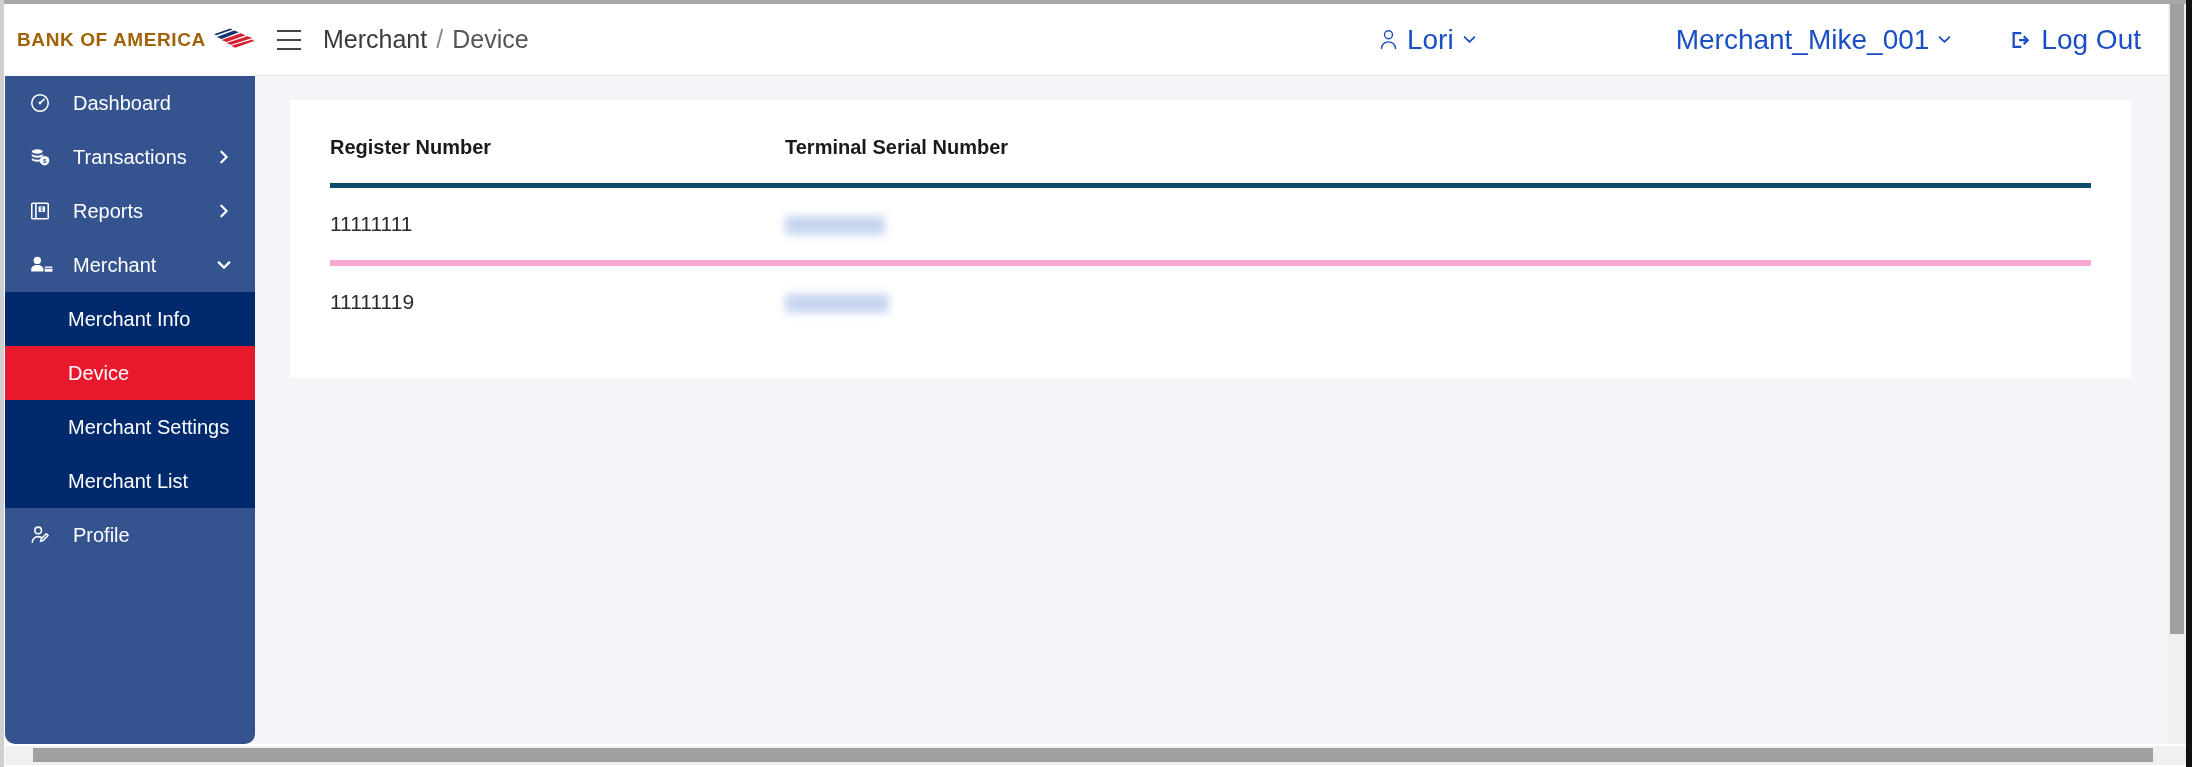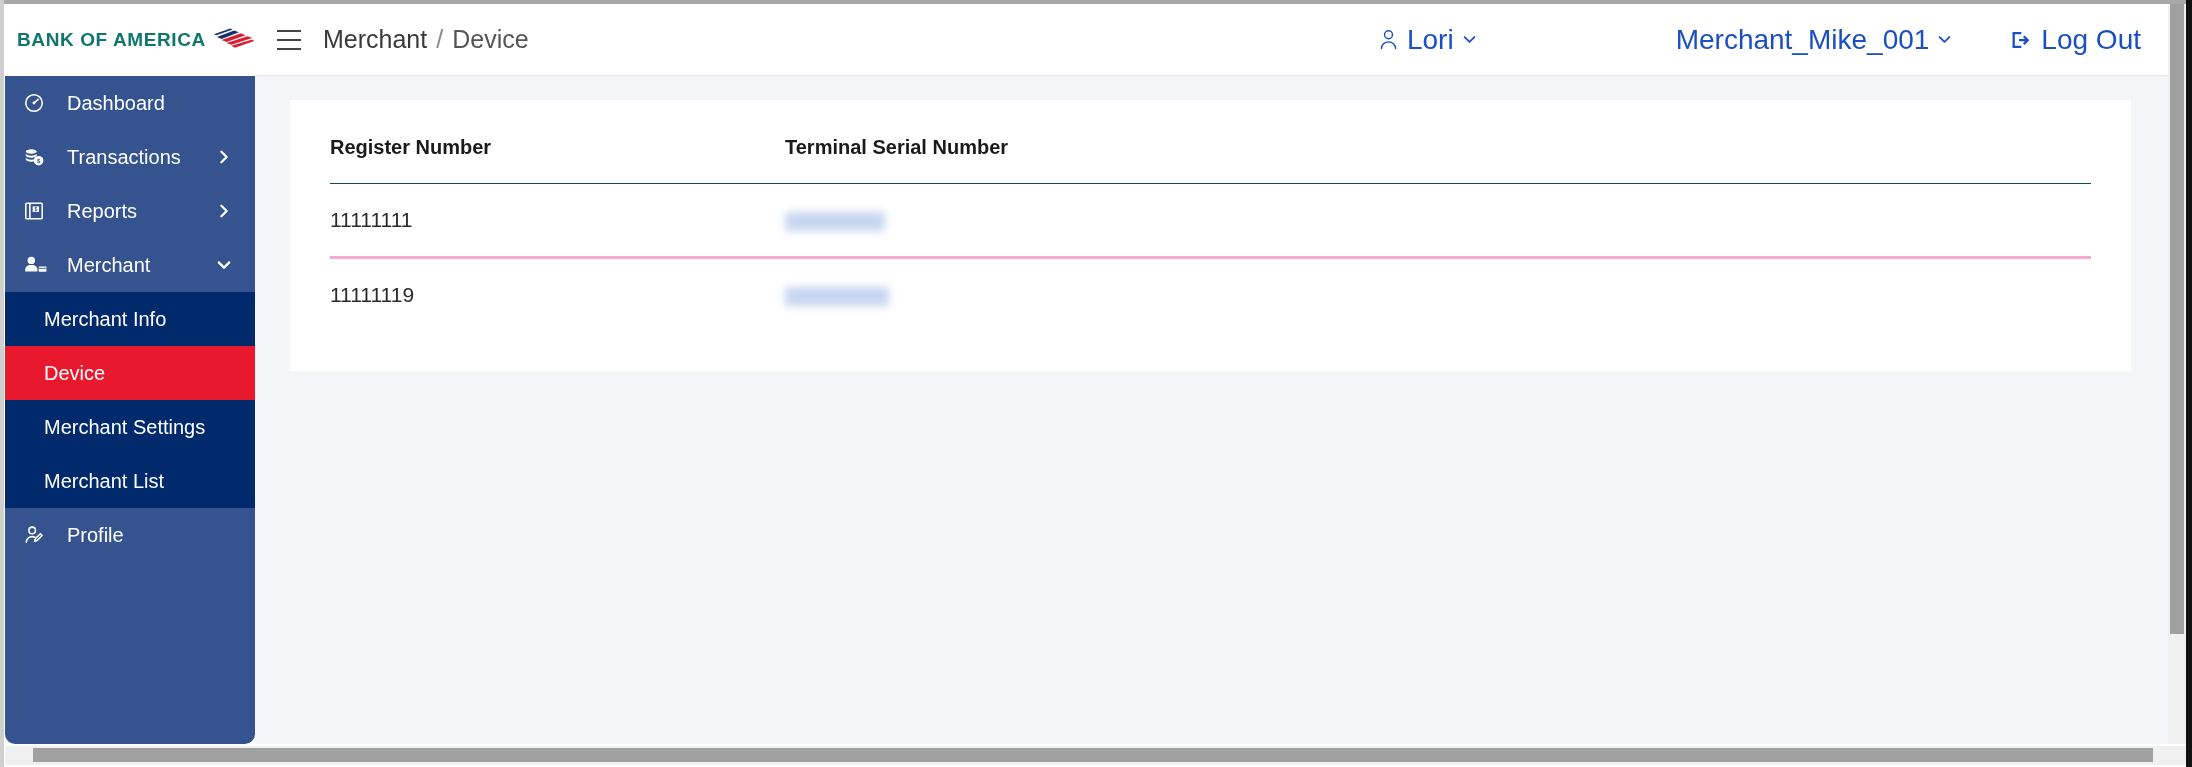--- a/index.html
+++ b/index.html
@@ -44,31 +44,31 @@
     height: 72px;
     background: #ffffff;
     display: flex;
     align-items: center;
     padding-left: 12px;
   }
   .brand-text {
     font-size: 19px;
     font-weight: 700;
     letter-spacing: 0.6px;
-    color: #0f766e;
+    color: #a16207;
     font-family: "Liberation Sans", sans-serif;
     white-space: nowrap;
   }
   .brand-flag { margin-left: 7px; display: block; }
 
   .nav-item {
     height: 54px;
     display: flex;
     align-items: center;
-    padding-left: 18px;
+    padding-left: 24px;
     color: #ffffff;
     font-size: 20px;
     position: relative;
     cursor: pointer;
     white-space: nowrap;
   }
   .nav-item .nav-ico {
     width: 30px;
     display: inline-flex;
     align-items: center;
@@ -81,21 +81,21 @@
     right: 24px;
     top: 50%;
     transform: translateY(-50%);
     width: 14px; height: 14px;
   }
   .submenu { background: #002a6c; }
   .sub-item {
     height: 54px;
     display: flex;
     align-items: center;
-    padding-left: 39px;
+    padding-left: 63px;
     color: #ffffff;
     font-size: 20px;
     cursor: pointer;
     white-space: nowrap;
   }
   .sub-item.active { background: #e8192c; }
 
   
   #header {
     position: absolute;
@@ -161,28 +161,28 @@
     background: #ffffff;
     padding: 36px 40px 40px 40px;
   }
   table.dev-table { width: 100%; border-collapse: collapse; }
   table.dev-table th {
     text-align: left;
     font-size: 20px;
     font-weight: 700;
     color: #1a1a1a;
     padding: 0 0 24px 0;
-    border-bottom: 1px solid #0c4a6e;
+    border-bottom: 5px solid #0c4a6e;
     white-space: nowrap;
   }
   table.dev-table td {
     font-size: 21px;
     color: #2b2b2b;
     padding: 24px 0 24px 0;
-    border-bottom: 3px solid #f9a8d4;
+    border-bottom: 6px solid #f9a8d4;
     height: 72px;
     vertical-align: middle;
   }
   table.dev-table tr:last-child td { border-bottom: none; }
   th.col-reg, td.col-reg { width: 455px; }
 
   .redacted {
     display: inline-block;
     height: 19px;
     background: #c3d3ef;

